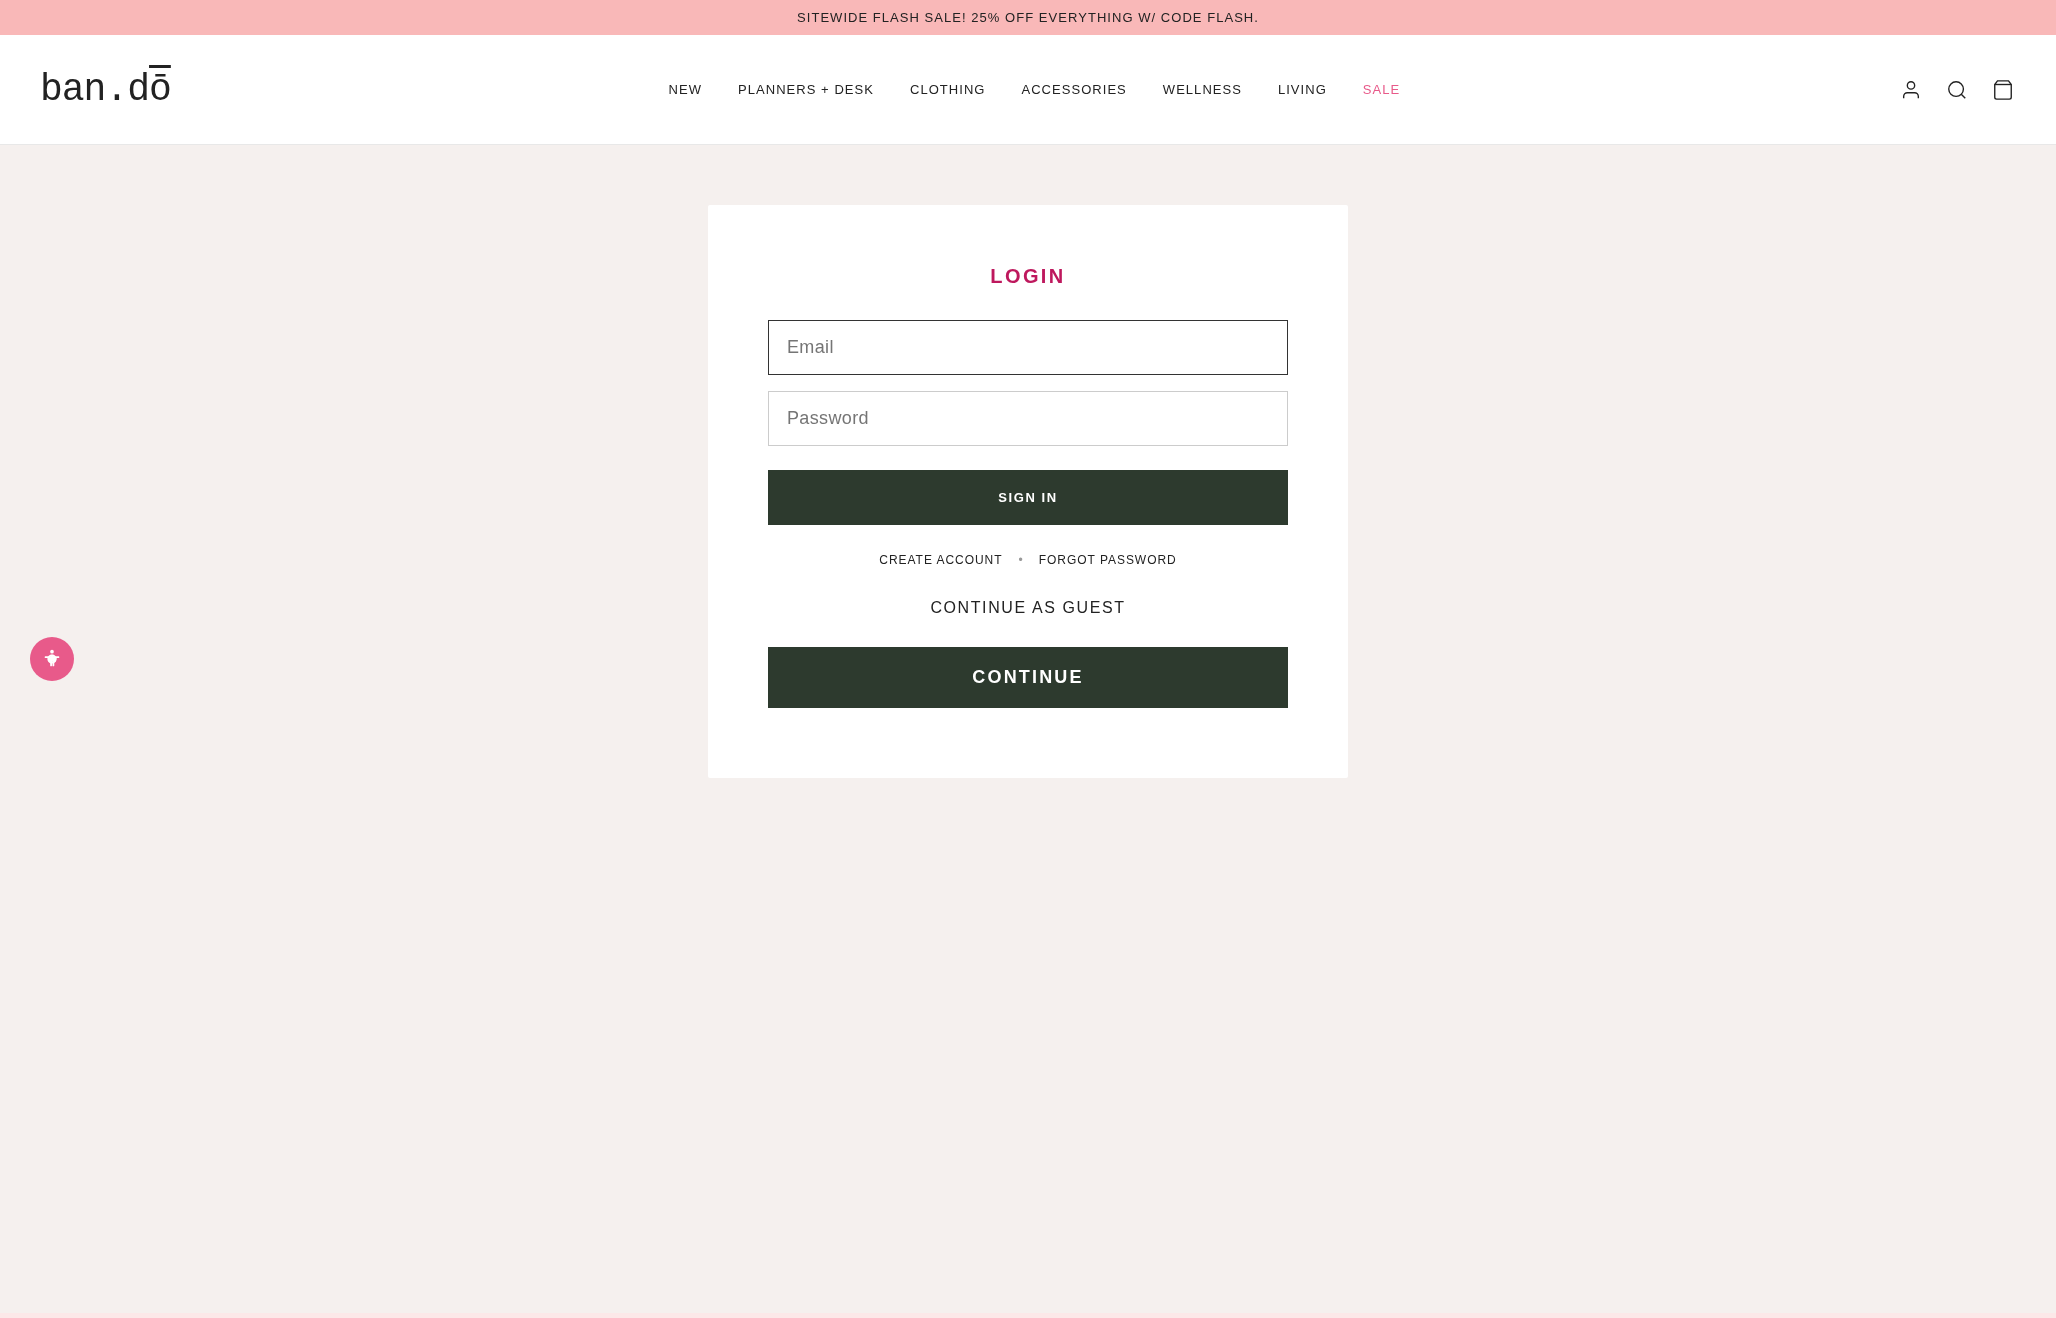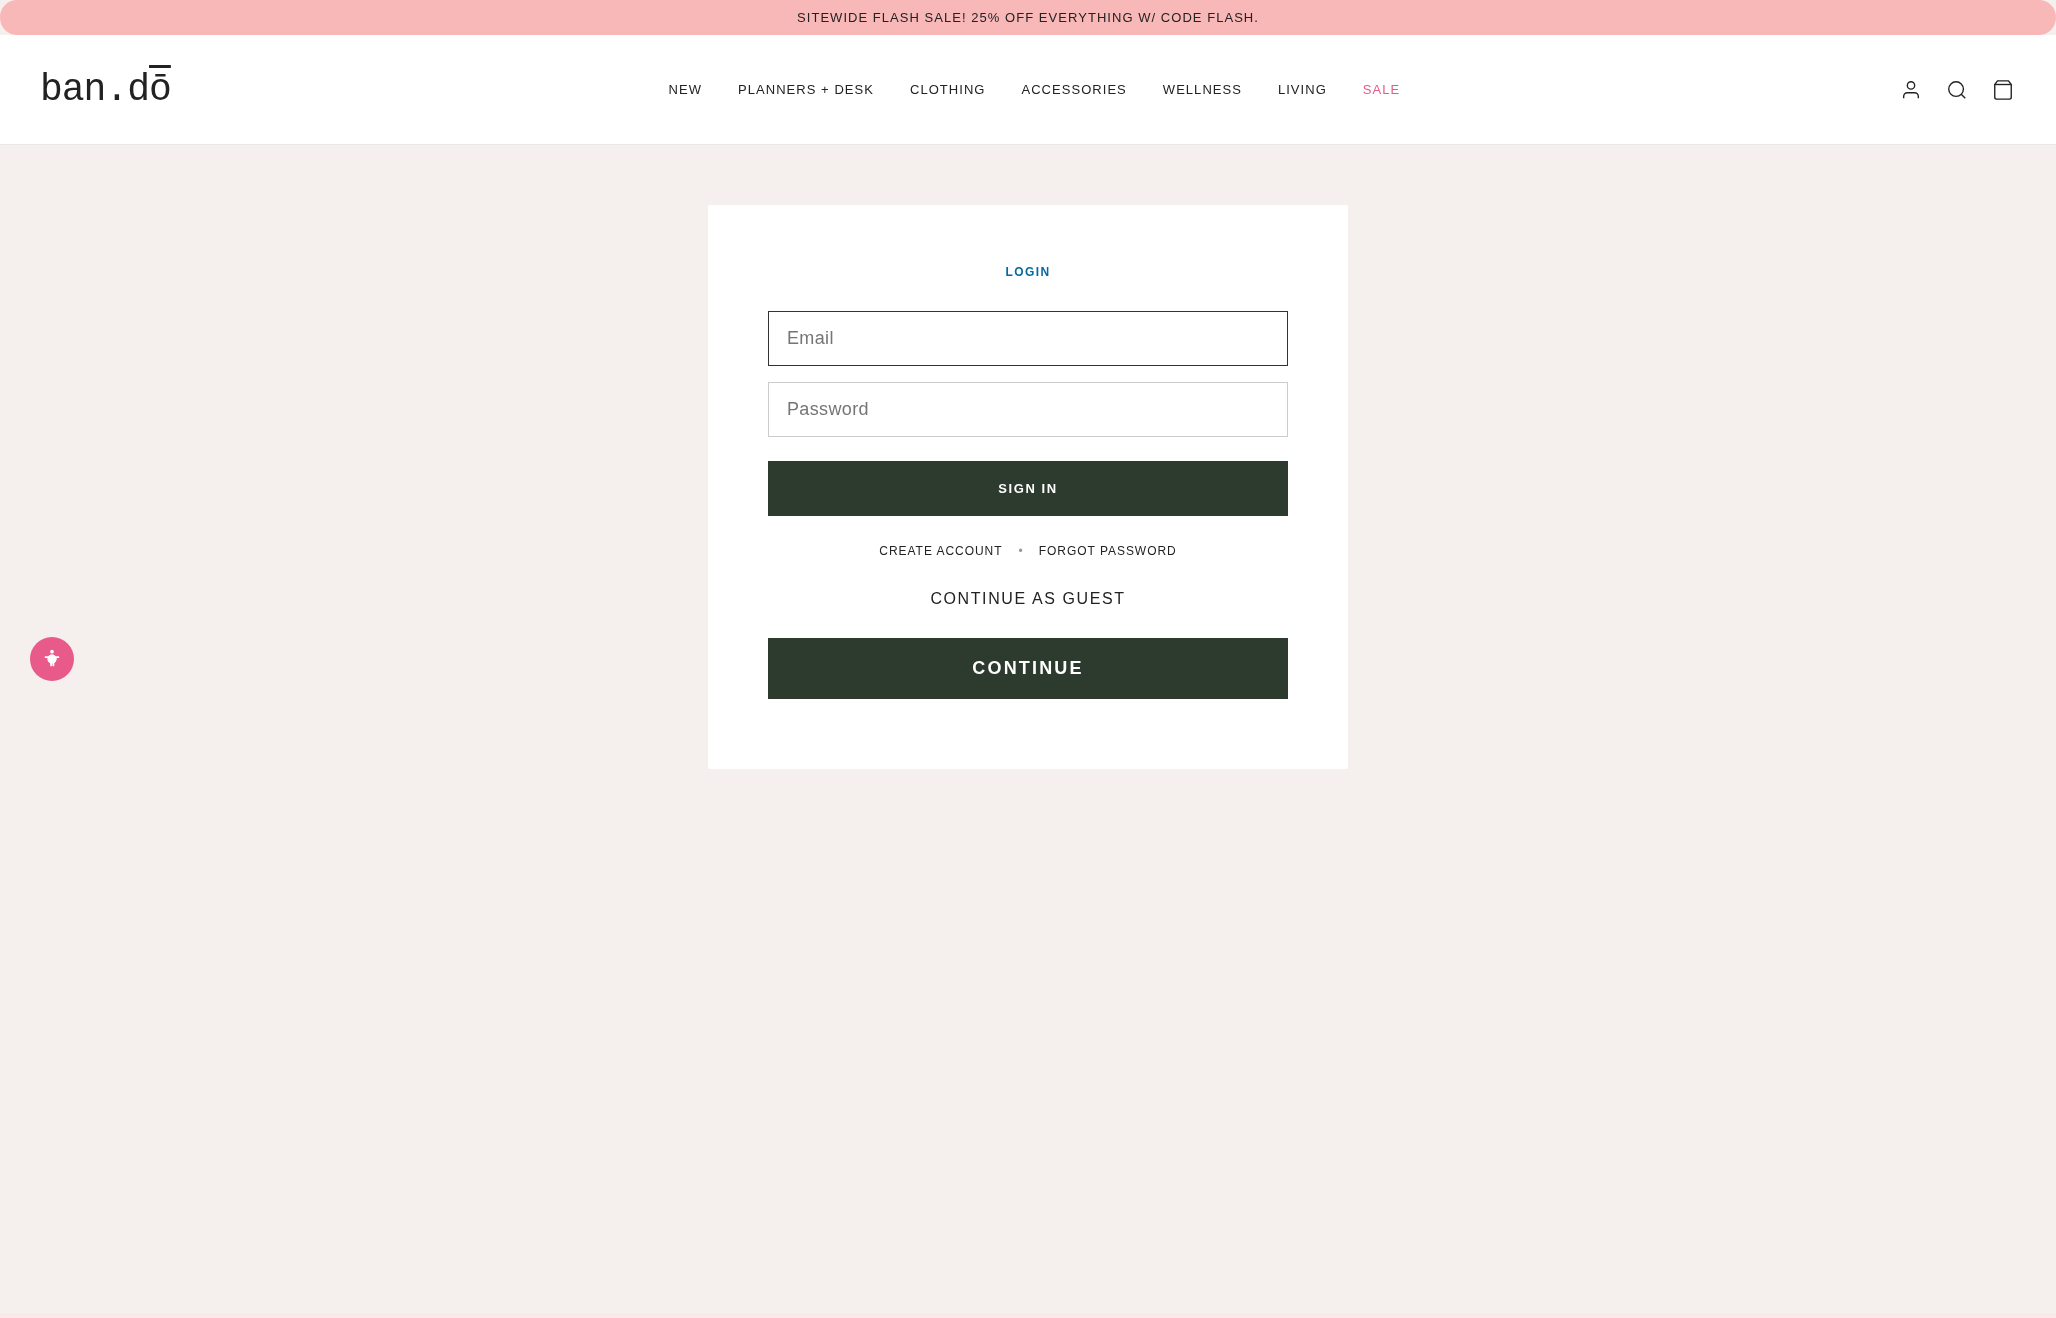--- a/index.html
+++ b/index.html
@@ -16,21 +16,20 @@
 
     
     .banner {
       background-color: #f9b8b8;
       text-align: center;
       padding: 10px 20px;
       font-size: 13px;
       font-weight: 500;
       letter-spacing: 0.08em;
       color: #222;
-      border-radius: 17px;
     }
 
     
     .header {
       background-color: #fff;
       border-bottom: 1px solid #e8e8e8;
       display: flex;
       align-items: center;
       justify-content: space-between;
       padding: 0 40px;
@@ -98,24 +97,24 @@
 
     .login-card {
       background-color: #fff;
       width: 640px;
       padding: 60px 60px 70px;
       border-radius: 2px;
     }
 
     .login-title {
       text-align: center;
-      font-size: 12px;
+      font-size: 20px;
       font-weight: 600;
       letter-spacing: 0.12em;
-      color: #0369a1;
+      color: #be185d;
       margin-bottom: 32px;
     }
 
     .form-group {
       margin-bottom: 16px;
     }
 
     .form-input {
       width: 100%;
       padding: 16px 18px;

